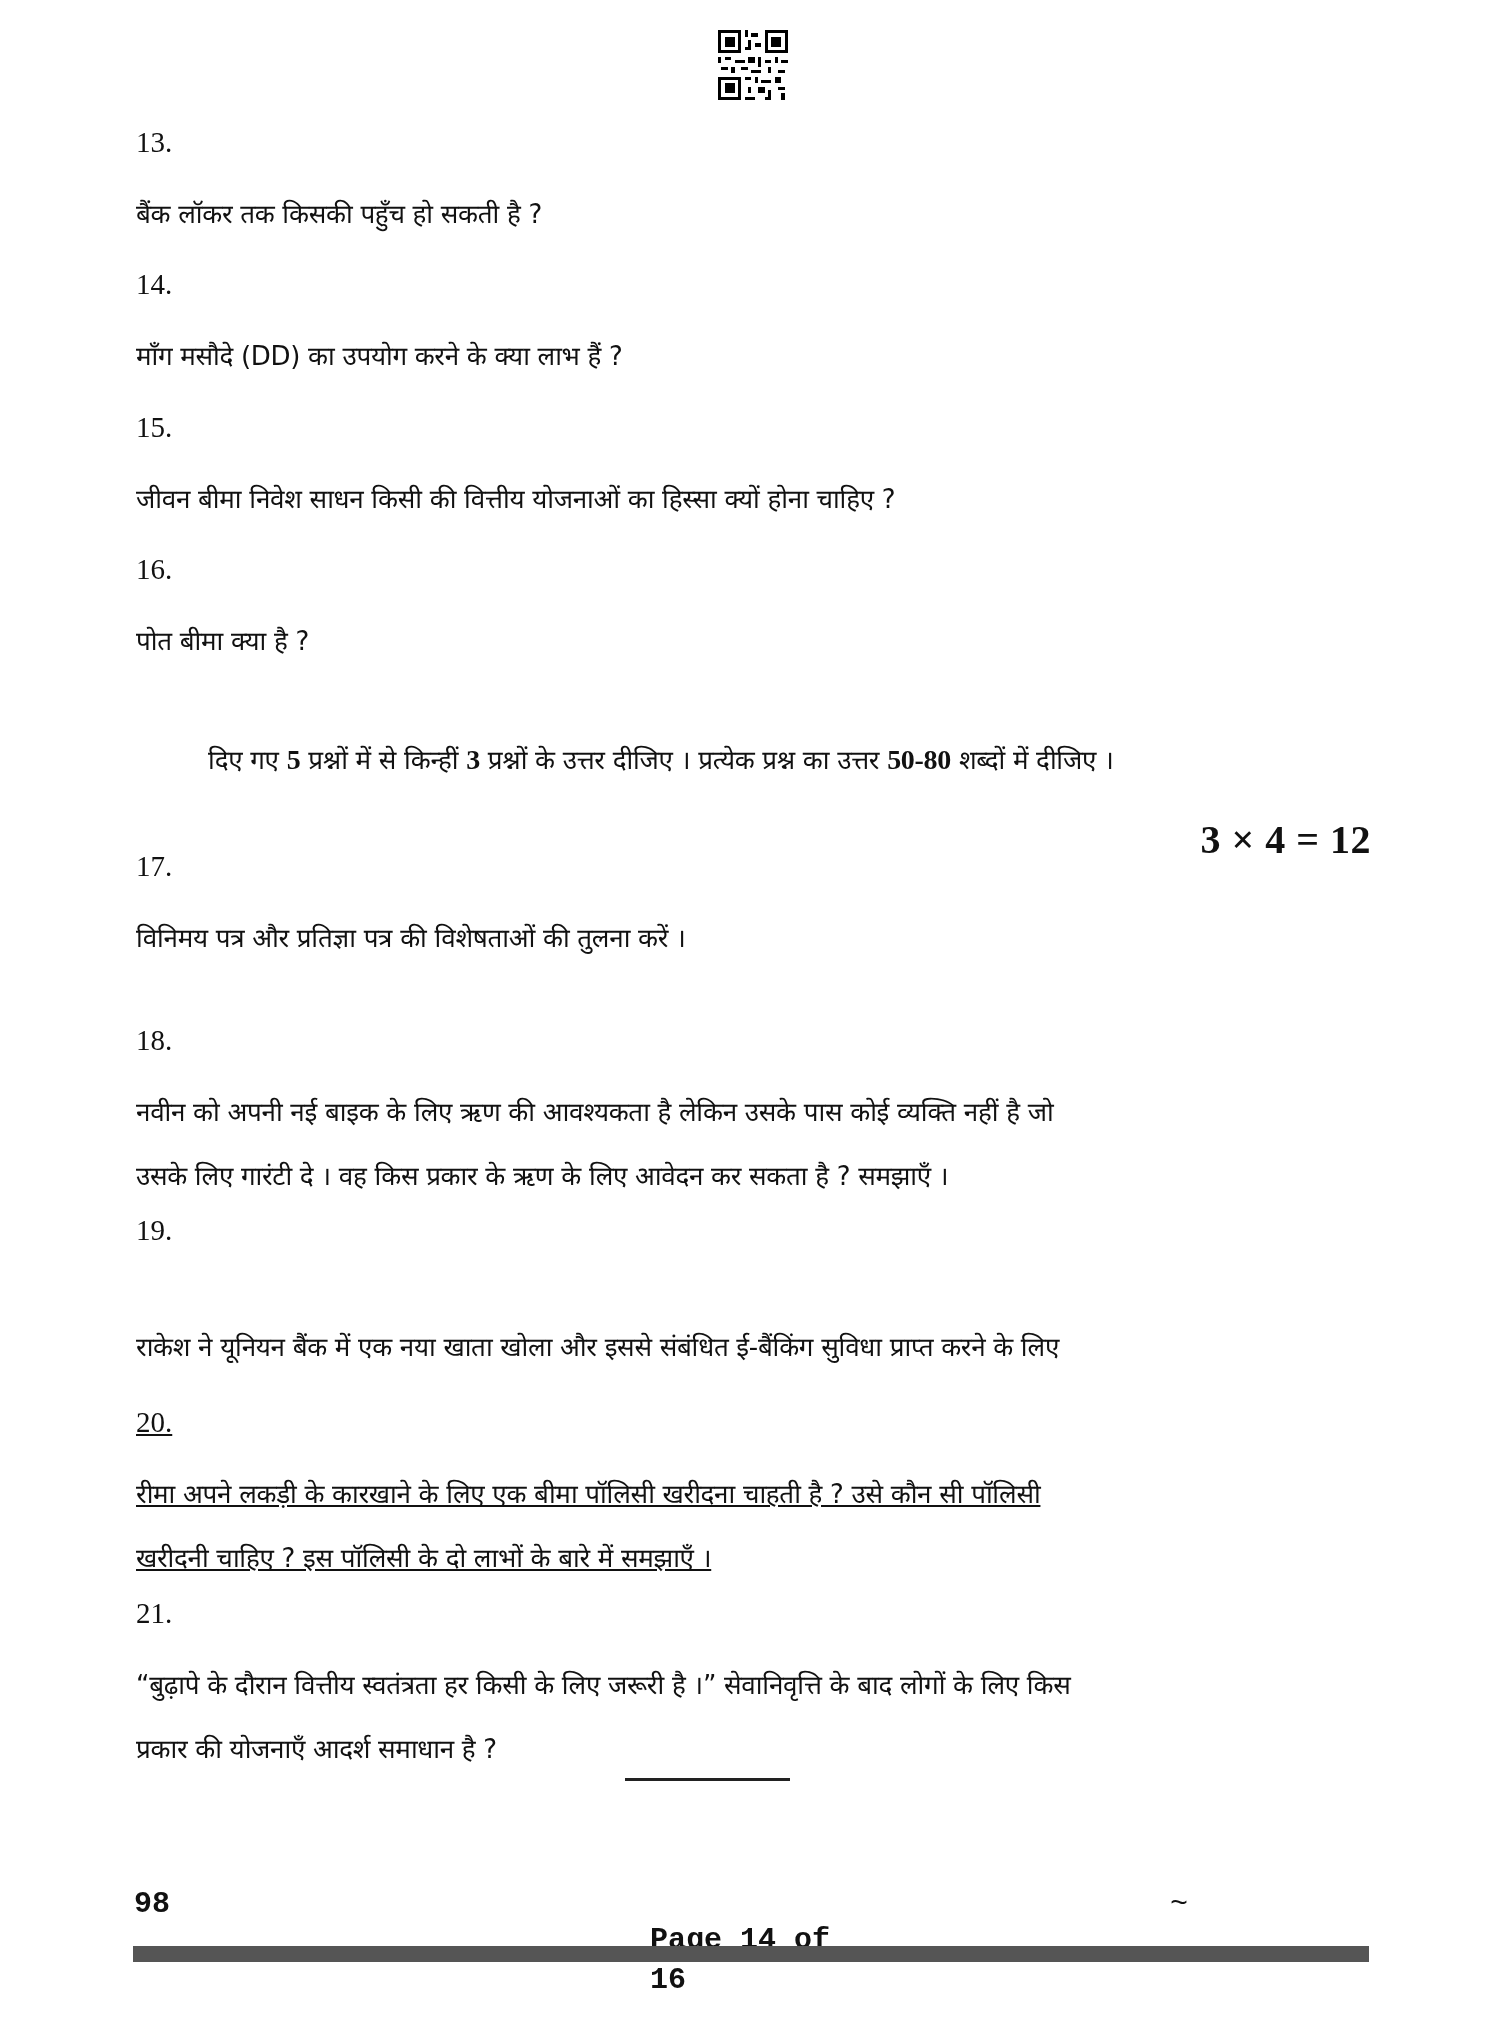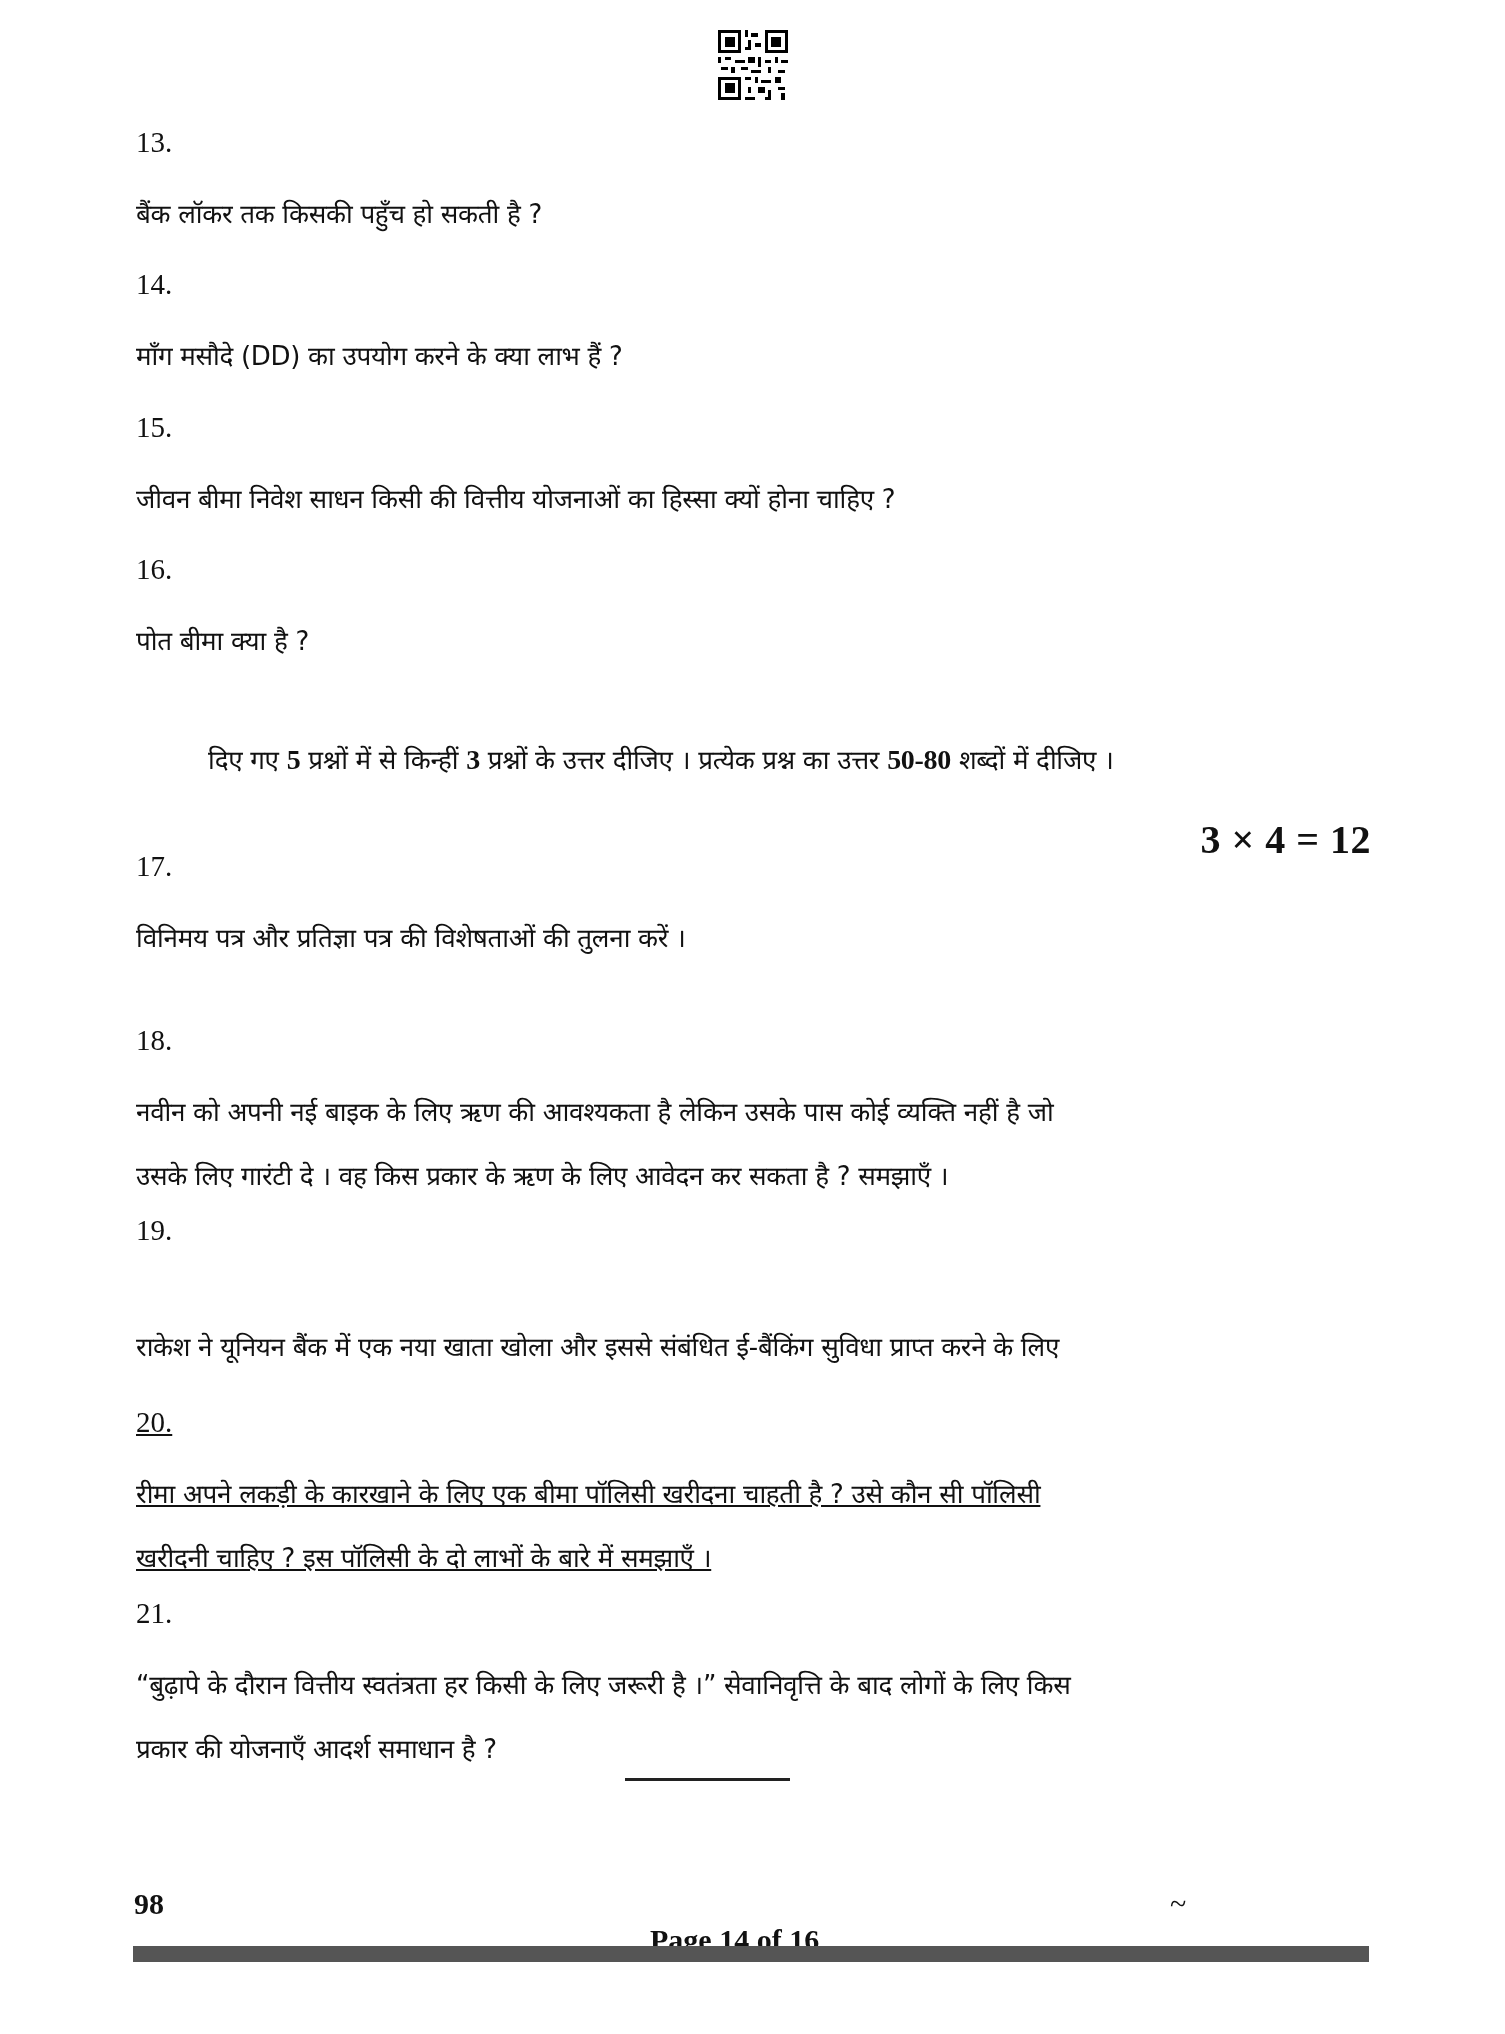--- a/index.html
+++ b/index.html
@@ -82,21 +82,21 @@
     .divider {
       left: 625px;
       top: 1778px;
       width: 165px;
       height: 3px;
       background: #222222;
     }
 
     .footer-left, .footer-center, .footer-right {
       top: 1884px;
-      font-family: Liberation Serif, serif;
+      font-family: Liberation Mono, monospace;
       font-weight: 700;
       font-size: 30px;
       line-height: 40px;
     }
     .footer-left { left: 134px; }
     .footer-center { left: 650px; width: 220px; text-align: left; margin-top: 36px; }
     .footer-right { left: 1170px; font-weight: 400; }
 
     .footer-bar {
       left: 133px;

